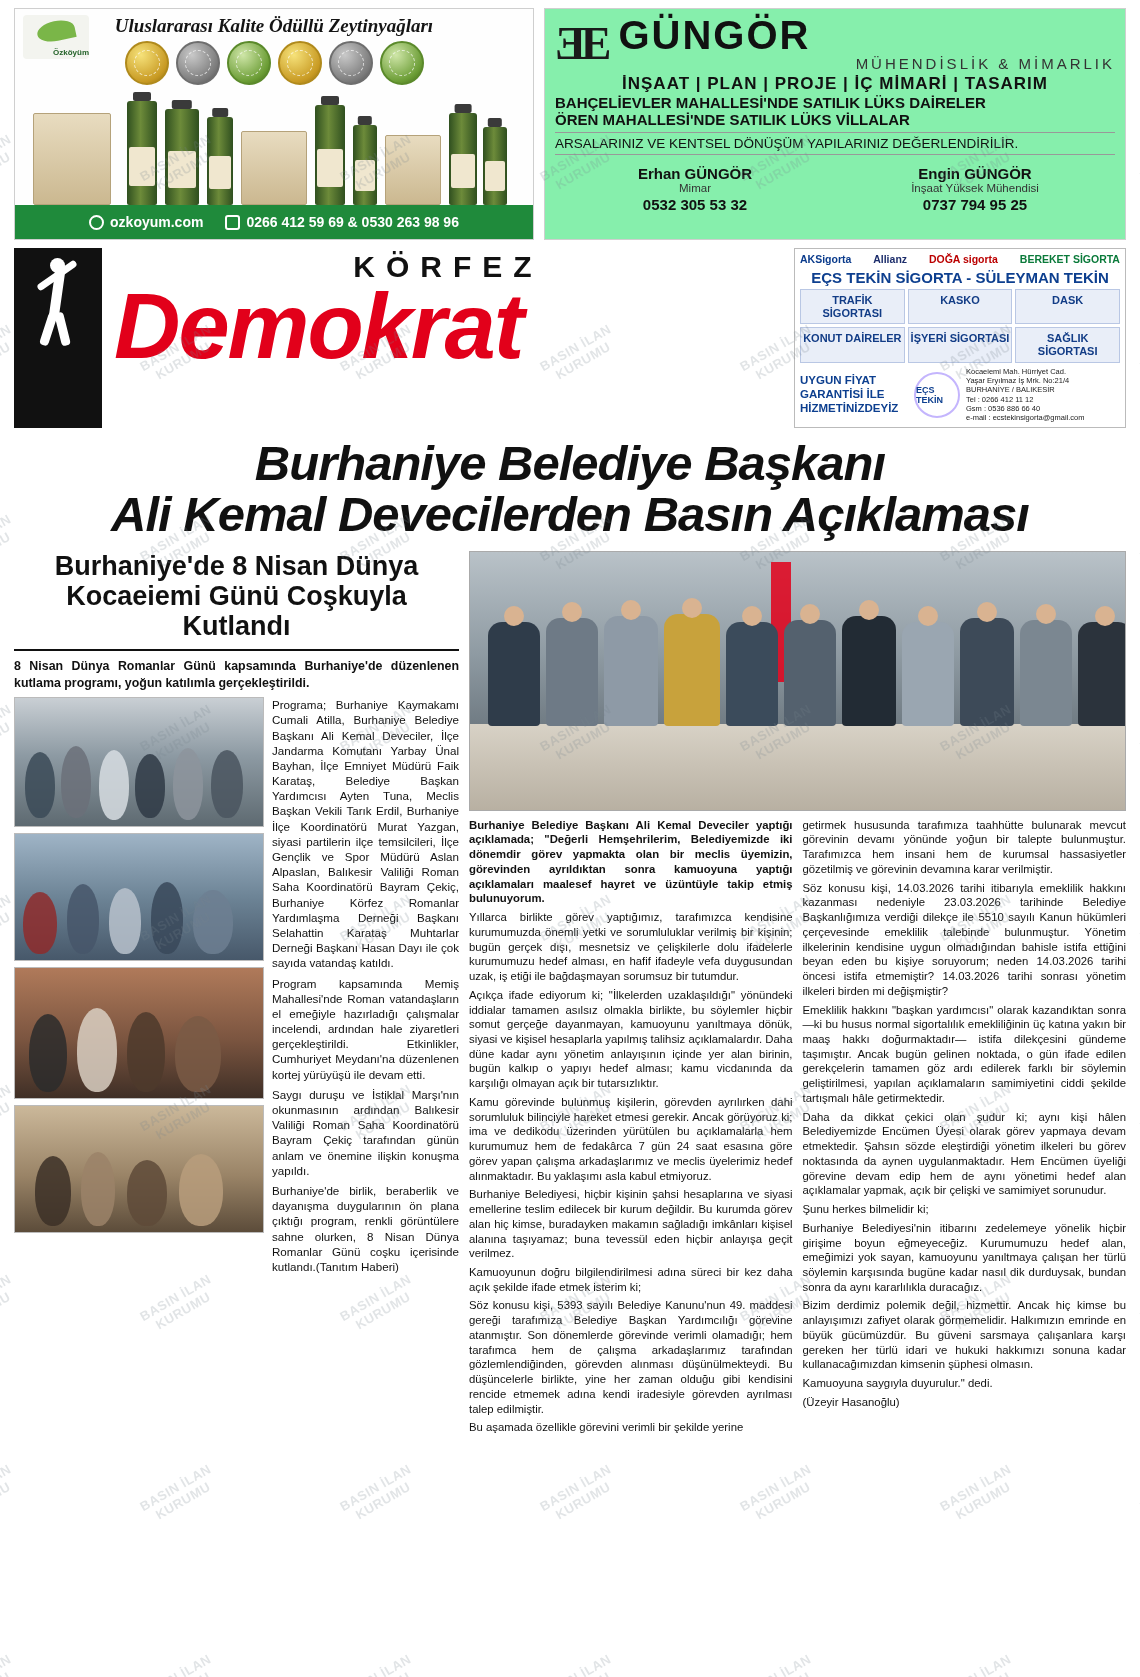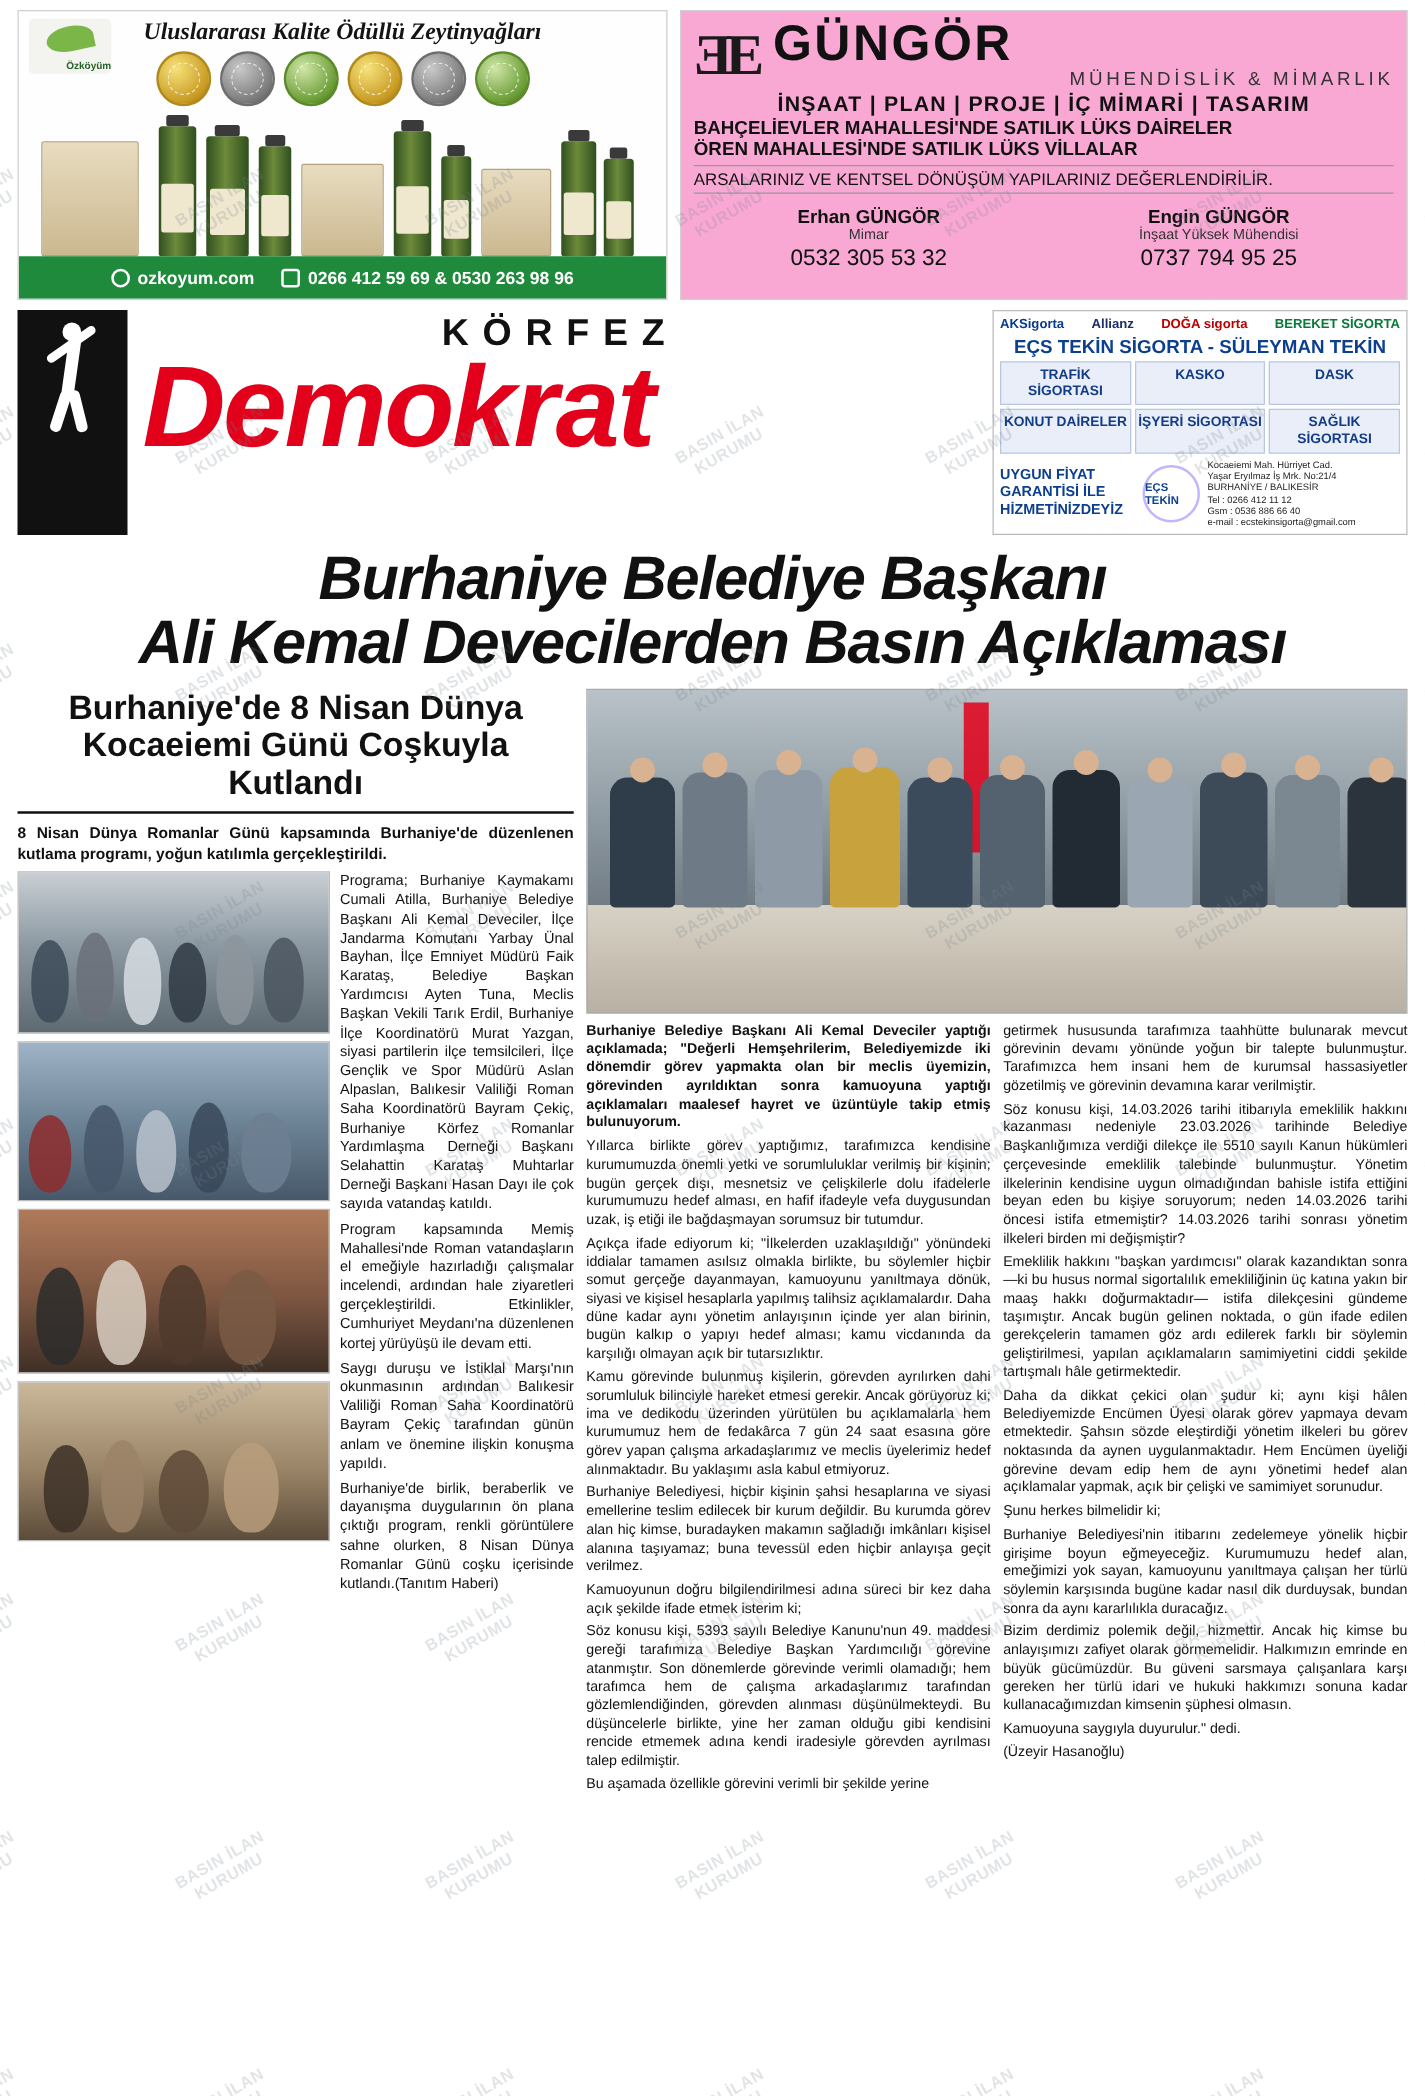--- a/index.html
+++ b/index.html
@@ -67,35 +67,35 @@
   .ad-olive .footerbar {
     position:absolute; left:0; right:0; bottom:0; height:34px; background:#1f8a3b;
     color:#fff; display:flex; align-items:center; justify-content:center; gap:22px;
     font-size:14px; font-weight:bold;
   }
   .ad-olive .footerbar .site { display:flex; align-items:center; gap:6px; }
   .globe { width:15px; height:15px; border-radius:50%; border:2px solid #fff; display:inline-block; }
   .phone-ic { width:15px; height:15px; border-radius:3px; border:2px solid #fff; display:inline-block; }
 
   .ad-gungor {
-    flex:1; height:232px; border:1px solid #cfcfcf; background:#f9a8d4;
+    flex:1; height:232px; border:1px solid #cfcfcf; background:#86efac;
     position:relative; padding:6px 10px; overflow:hidden;
   }
   .gungor-top { display:flex; align-items:center; gap:12px; }
   .gg-logo { font-family:"Liberation Serif", serif; font-weight:bold; font-size:46px; letter-spacing:-5px; color:#1a1a1a; }
   .gg-name { font-family:"Liberation Sans", sans-serif; font-weight:bold; font-size:40px; letter-spacing:2px; color:#111; line-height:1; }
   .gg-sub { font-size:15px; letter-spacing:3px; color:#333; text-align:right; }
   .gg-serv { font-size:17px; font-weight:bold; letter-spacing:1px; color:#111; text-align:center; margin-top:2px; }
   .gg-line1, .gg-line2 { font-size:15px; font-weight:bold; color:#111; }
   .gg-line3 { font-size:13.5px; color:#111; border-top:1px solid #999; border-bottom:1px solid #999; padding:3px 0; margin-top:4px; }
   .gg-people { display:flex; margin-top:10px; }
   .gg-person { flex:1; text-align:center; }
   .gg-person .nm { font-size:15px; font-weight:bold; }
   .gg-person .ti { font-size:11.5px; color:#333; }
-  .gg-person .ph { font-size:18px; font-weight:normal; margin-top:2px; }
+  .gg-person .ph { font-size:15px; font-weight:bold; margin-top:2px; }
 
   
   .masthead { display:flex; gap:8px; margin-top:8px; align-items:stretch; }
   .mast-logo-box { width:88px; background:#111; position:relative; }
   .mast-logo-box .fig { position:absolute; inset:8px; }
   .mast-logo-box .fig .body { position:absolute; left:30px; top:14px; width:10px; height:48px; background:#fff; border-radius:4px; transform:rotate(8deg);}
   .mast-logo-box .fig .arm  { position:absolute; left:12px; top:16px; width:46px; height:7px; background:#fff; border-radius:4px; transform:rotate(-35deg);}
   .mast-logo-box .fig .leg  { position:absolute; left:22px; top:56px; width:9px; height:34px; background:#fff; border-radius:4px; transform:rotate(18deg);}
   .mast-logo-box .fig .leg2 { position:absolute; left:36px; top:56px; width:9px; height:34px; background:#fff; border-radius:4px; transform:rotate(-14deg);}
   .mast-logo-box .fig .head { position:absolute; left:28px; top:2px; width:15px; height:15px; background:#fff; border-radius:50%;}

